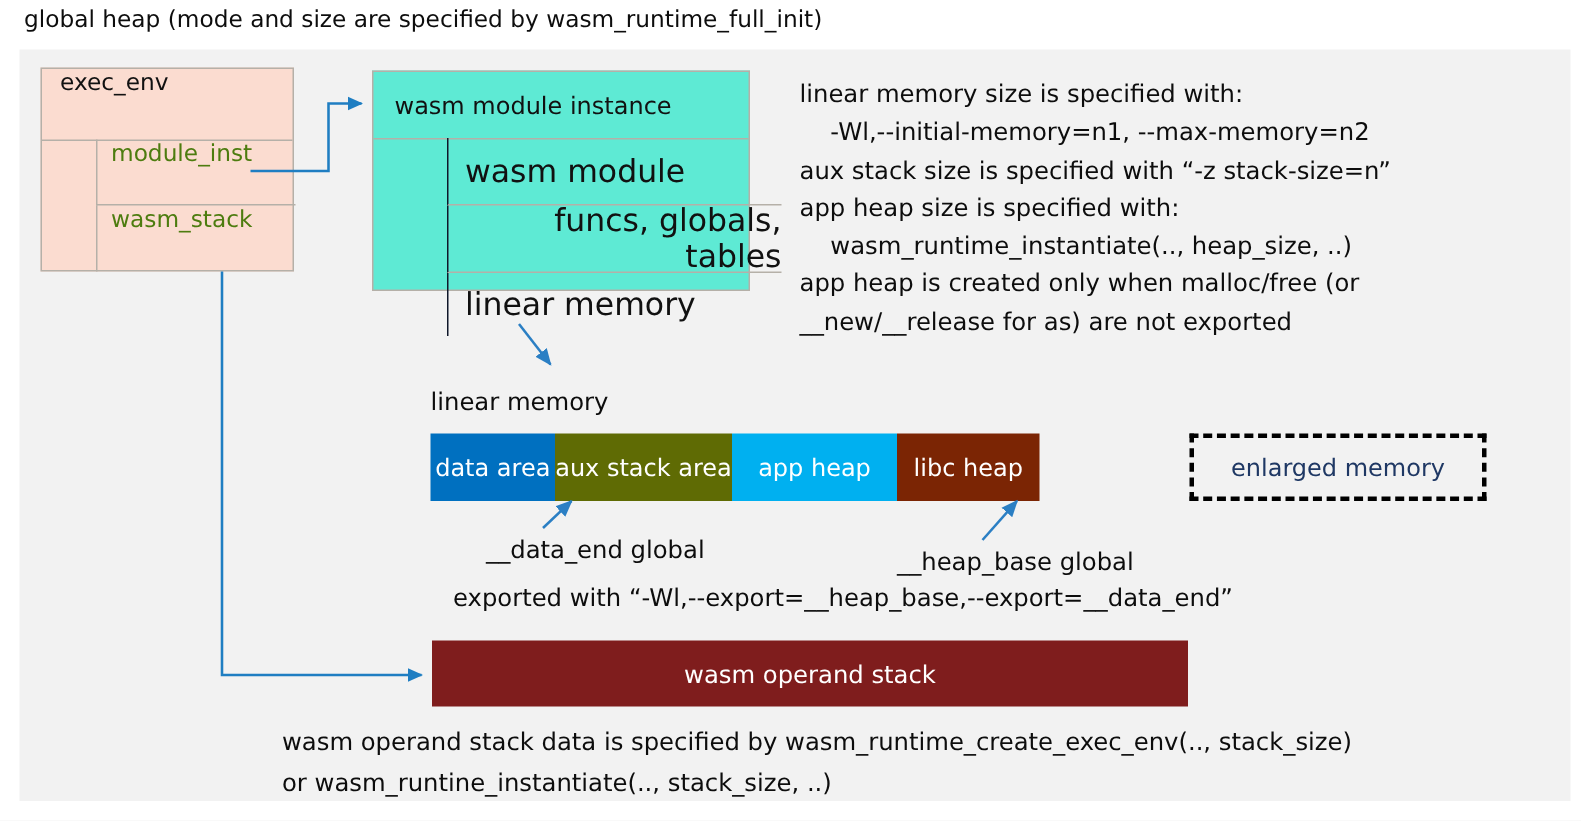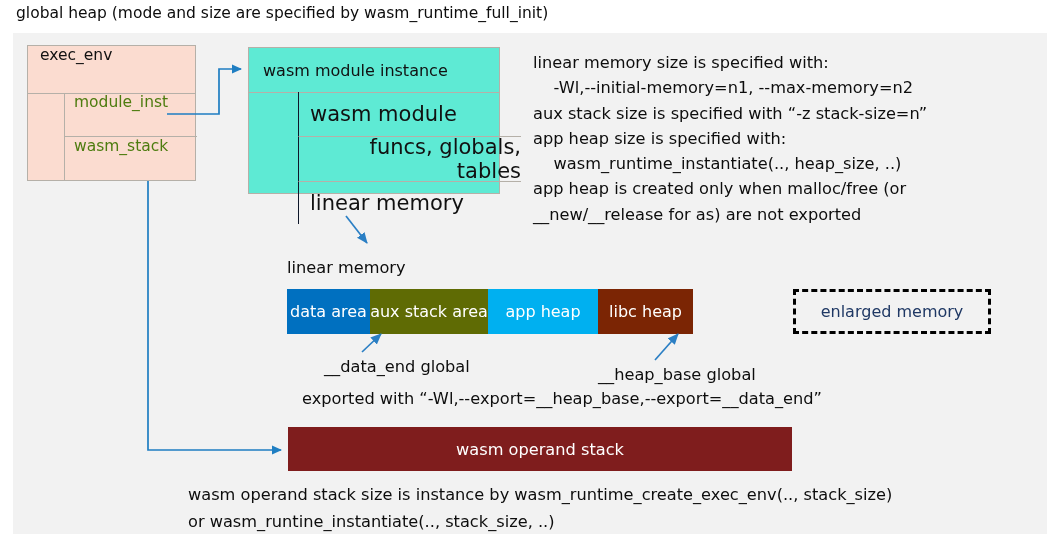--- a/index.html
+++ b/index.html
@@ -166,21 +166,21 @@
     <div class="seg s-libc">libc heap</div>
     <div class="seg s-enl">enlarged memory</div>
   </div>
 
   <div class="anno data-end">__data_end global</div>
   <div class="anno heap-base">__heap_base global</div>
   <div class="anno exported">exported with “-Wl,--export=__heap_base,--export=__data_end”</div>
 
   <div class="opstack">wasm operand stack</div>
 
-  <div class="bottomnote">wasm operand stack size is instance by wasm_runtime_create_exec_env(.., stack_size)
+  <div class="bottomnote">wasm operand stack data is specified by wasm_runtime_create_exec_env(.., stack_size)
 or wasm_runtine_instantiate(.., stack_size, ..)</div>
 
   <svg class="arrows" viewBox="0 0 1054 547">
     <defs>
       <marker id="ah" markerWidth="7" markerHeight="7" refX="5.4" refY="3" orient="auto">
         <path d="M0,0.3 L6,3 L0,5.7 Z" fill="#1f7ec2"></path>
       </marker>
       <marker id="ah2" markerWidth="8" markerHeight="8" refX="6" refY="3.2" orient="auto">
         <path d="M0,0.4 L6.6,3.2 L0,6 Z" fill="#2b7fc4"></path>
       </marker>

